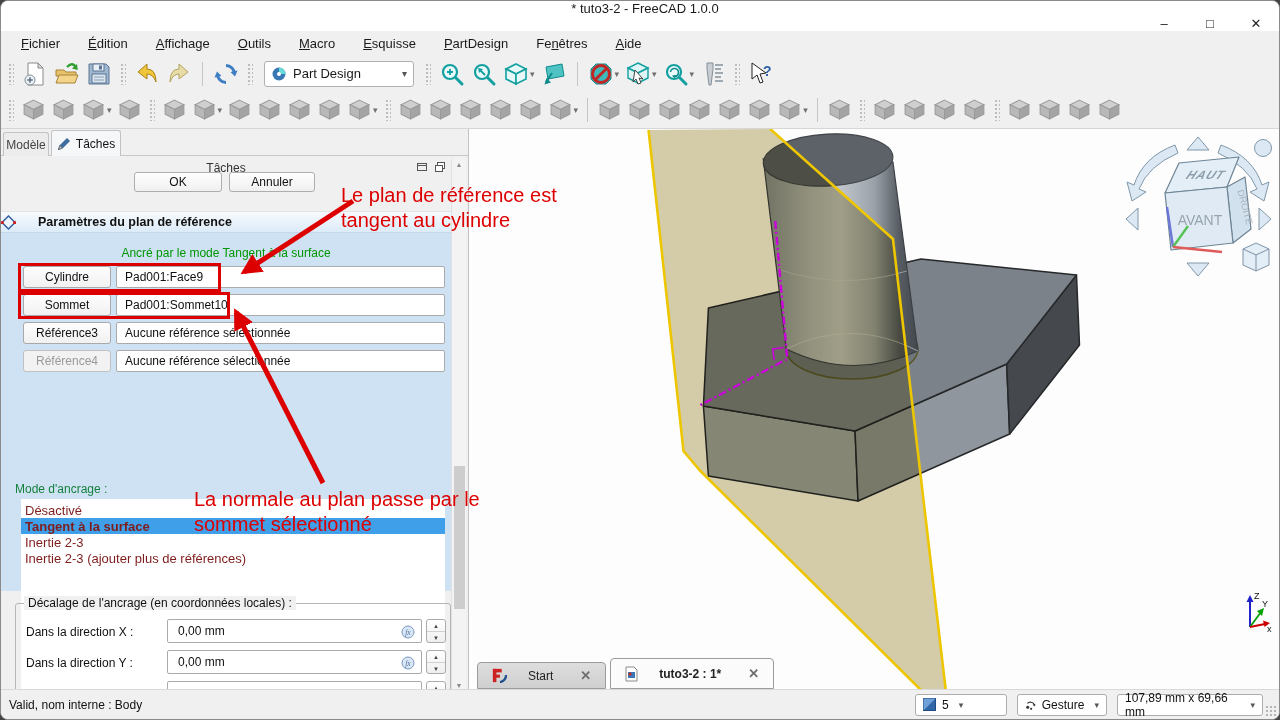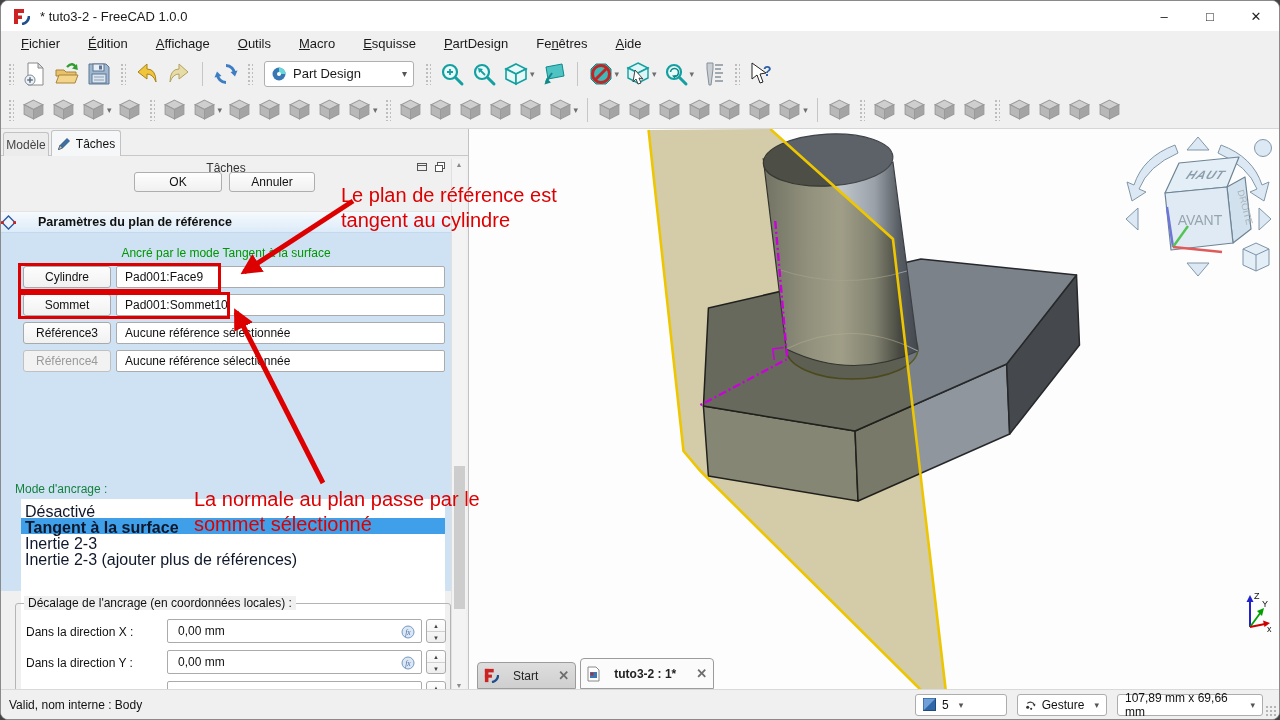--- a/index.html
+++ b/index.html
@@ -3,21 +3,21 @@
 <meta charset="utf-8">
 <style>
   * { margin:0; padding:0; box-sizing:border-box; }
   html,body { width:1280px; height:720px; overflow:hidden; background:#444;
               font-family:"Liberation Sans", sans-serif; }
   .app { position:relative; width:1280px; height:720px; background:#f0f0f0;
          border:1px solid #8a8a8a; border-radius:8px; overflow:hidden; }
 
   
   .titlebar { position:absolute; left:0; top:0; width:100%; height:30px; background:#ffffff;
-              display:flex; align-items:center; }
+              display:flex; align-items:center;flex-direction:column; }
   .titlebar .logo { margin-left:12px; }
   .titlebar .title { margin-left:10px; font-size:13px; color:#1a1a1a; }
   .wincontrols { margin-left:auto; display:flex; height:100%; }
   .wincontrols .wbtn { width:46px; height:100%; display:flex; align-items:center; justify-content:center;
                        font-size:13px; color:#222; }
 
   
   .menubar { position:absolute; left:0; top:30px; width:100%; height:25px; background:#f0f0f0;
              display:flex; align-items:center; gap:8px; padding-left:10px; }
   .menuitem { font-size:13px; color:#1a1a1a; padding:3px 10px; }
@@ -73,21 +73,21 @@
   .refrow { position:absolute; left:0; width:100%; height:22px; }
   .refbtn { position:absolute; left:22px; width:88px; height:22px; background:linear-gradient(#fdfdfd,#f1f1f1);
             border:1px solid #a9a9a9; border-radius:3px; font-size:12px; color:#111;
             display:flex; align-items:center; justify-content:center; }
   .refbtn.disabled { color:#9a9a9a; background:#f2f2f2; border-color:#c0c0c0; }
   .reffield { position:absolute; left:115px; width:329px; height:22px; background:#fff;
               border:1px solid #ababab; border-radius:2px; font-size:12px; color:#111;
               display:flex; align-items:center; padding-left:8px; }
   .modelabel { position:absolute; left:14px; top:249px; font-size:12px; color:#15803d; }
   .modelist { position:absolute; left:20px; top:266px; width:424px; height:194px; background:#fff; }
-  .modeitem { height:16px; font-size:16px; color:#0f172a; padding:1px 4px; white-space:nowrap; }
+  .modeitem { height:16px; font-size:13px; color:#7f1d1d; padding:1px 4px; white-space:nowrap; }
   .modeitem.sel { background:#3f9fe8; font-weight:bold; }
 
   .groupbox { position:absolute; left:14px; top:474px; width:436px; height:96px;
               border:1px solid #b5b5b5; border-radius:3px; }
   .gblegend { position:absolute; left:8px; top:-8px; background:#f0f0f0; padding:0 4px;
               font-size:12px; color:#111; white-space:nowrap; }
   .gbrow-label { position:absolute; left:10px; font-size:12px; color:#111; }
   .gbfield { position:absolute; left:151px; width:255px; height:24px; background:#fff;
              border:1px solid #ababab; border-radius:2px; font-size:12px; color:#111;
              display:flex; align-items:center; padding-left:10px; }
@@ -101,22 +101,22 @@
   .vscroll { position:absolute; left:450px; top:30px; width:15px; bottom:0; background:#f3f3f3;
              border-left:1px solid #e0e0e0; }
   .vthumb { position:absolute; left:2px; top:307px; width:11px; height:143px; background:#cdcdcd; }
   .varrow { position:absolute; left:0; width:100%; text-align:center; font-size:7px; color:#8a8a8a; }
 
   
   .scene { position:absolute; inset:0; }
   .navcube { position:absolute; right:4px; top:6px; }
   .axismini { position:absolute; right:6px; bottom:58px; }
   .mditabs { position:absolute; left:8px; bottom:2px; display:flex; align-items:flex-end; gap:4px; }
-  .mditab { display:flex; align-items:center; gap:14px; border:1px solid #9c9c9c; border-radius:4px 4px 0 0;
-            padding:0 6px; font-size:12px; color:#222; }
+  .mditab { display:flex; align-items:center; gap:21px; border:1px solid #9c9c9c; border-radius:4px 4px 0 0;
+            padding:0 14px; font-size:12px; color:#222; }
   .mditab.start { height:27px; background:linear-gradient(#dedede,#cfcfcf); }
   .mditab.active { height:31px; background:#fbfbfb; font-weight:bold; }
   .tabclose { font-size:13px; font-weight:bold; color:#6e6e6e; margin-left:6px; }
 
   
   .statusbar { position:absolute; left:0; bottom:0; width:100%; height:30px; background:#f0f0f0;
                border-top:1px solid #d9d9d9; display:flex; align-items:center; }
   .statusmsg { font-size:12px; color:#111; margin-left:8px; }
   .statuscombos { margin-left:auto; display:flex; gap:10px; margin-right:16px; }
   .scombo { height:22px; background:#fff; border:1px solid #adadad; border-radius:3px;

